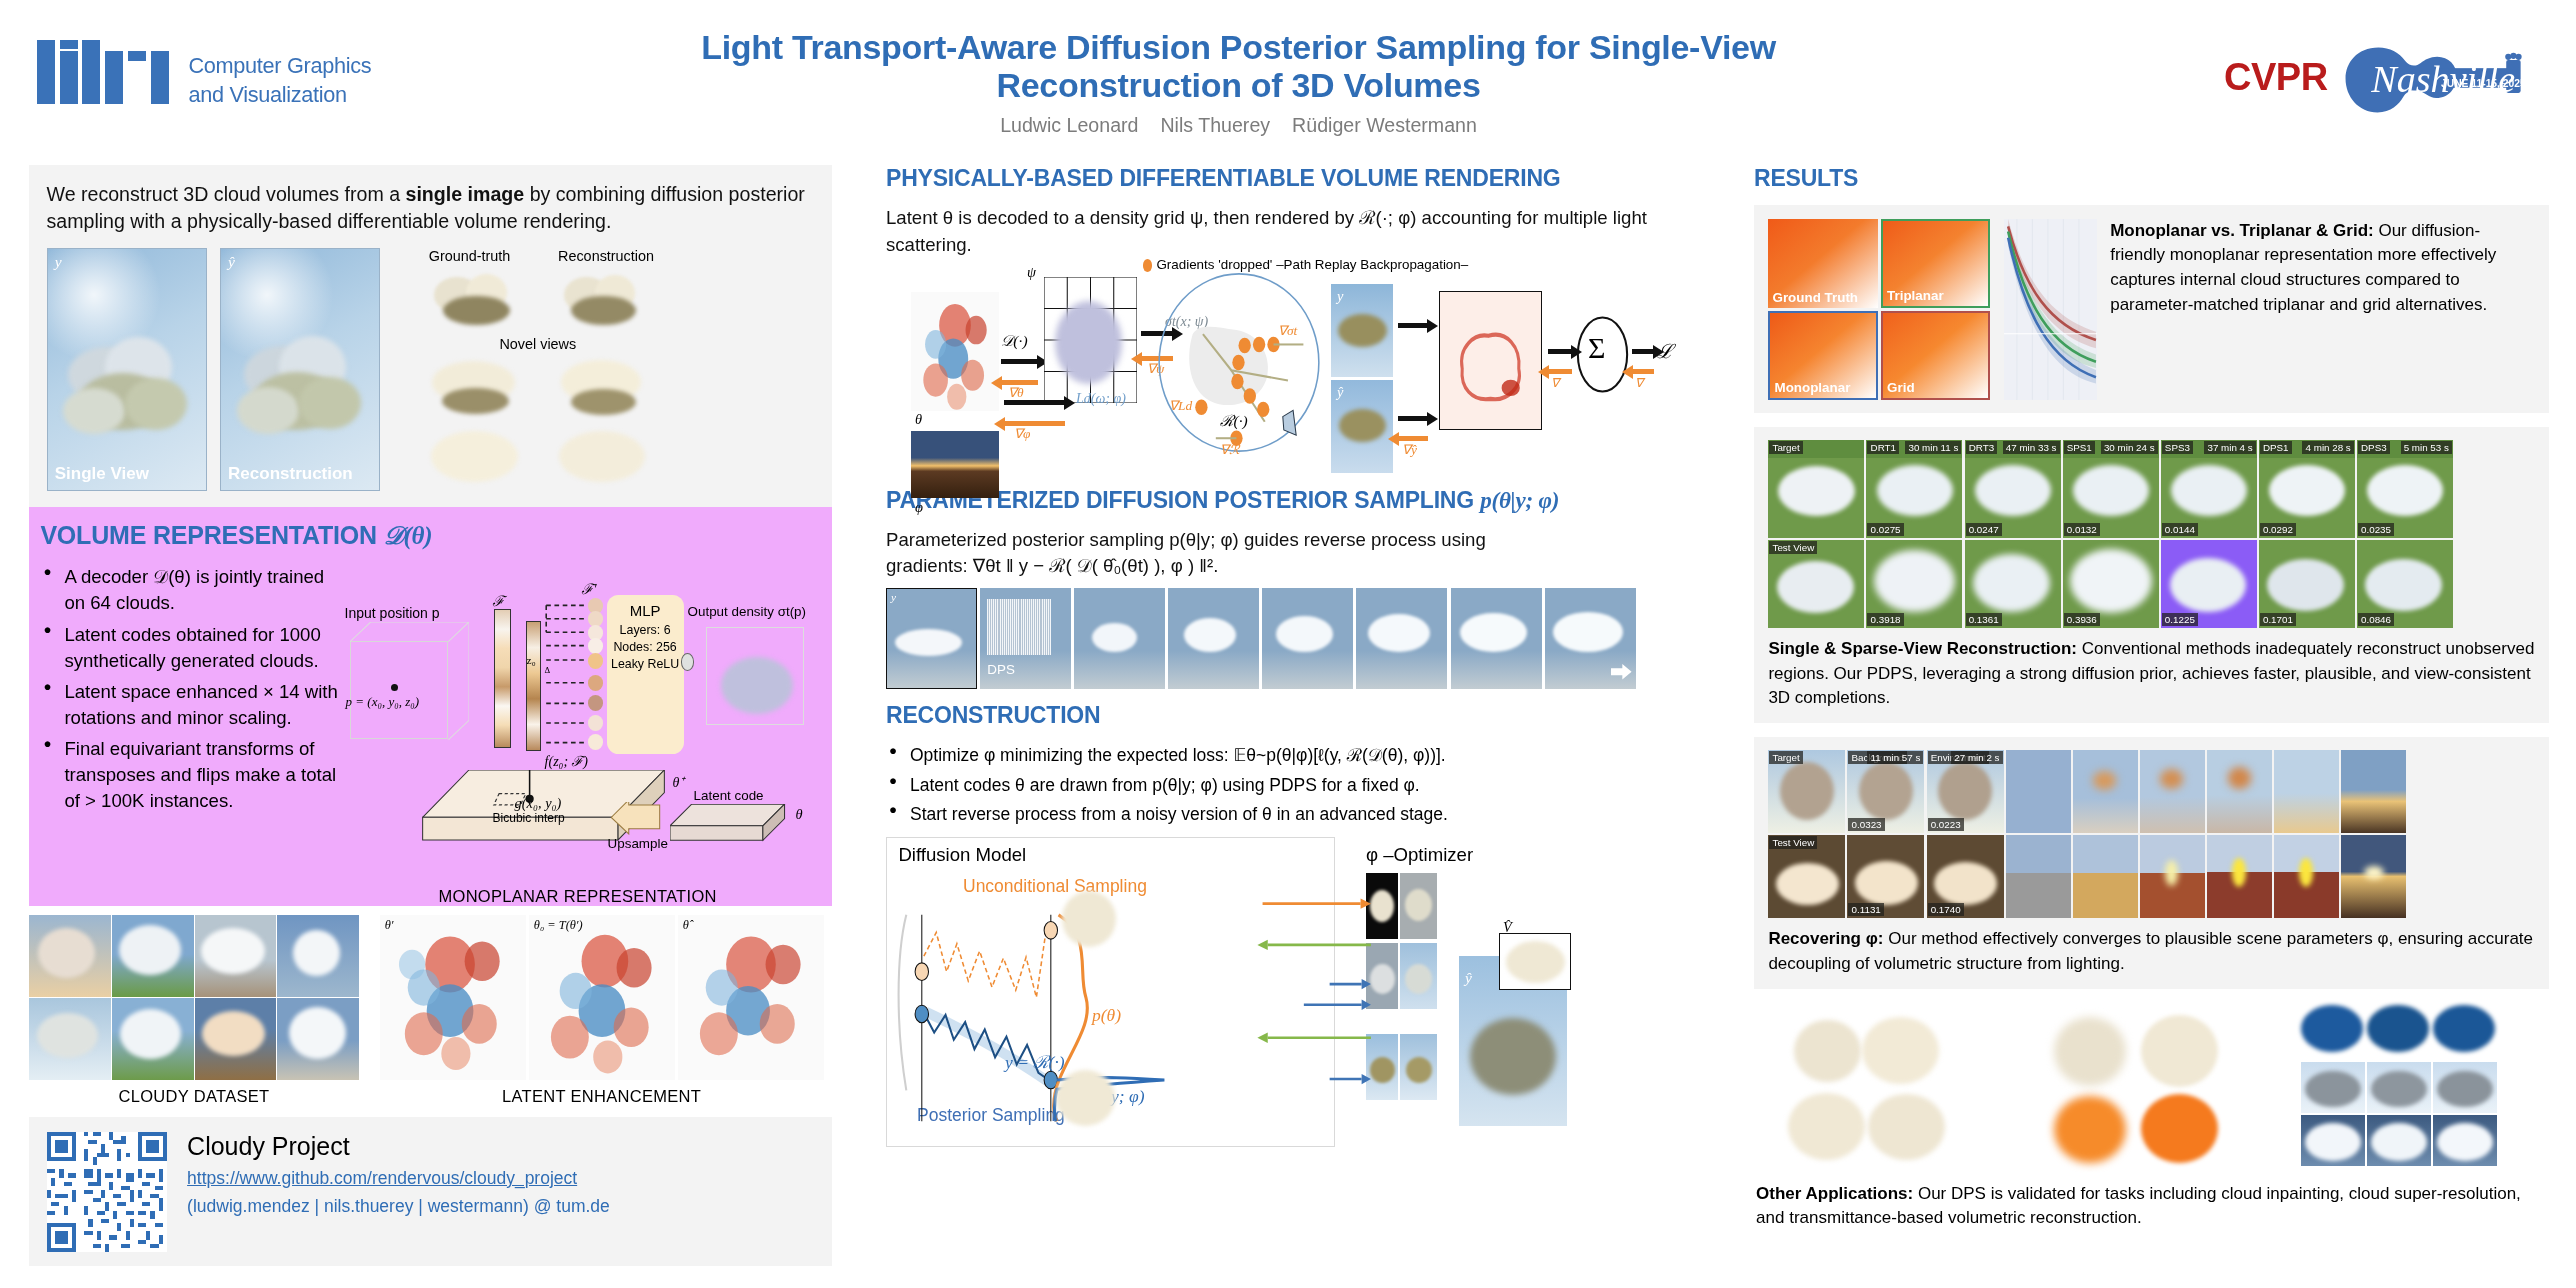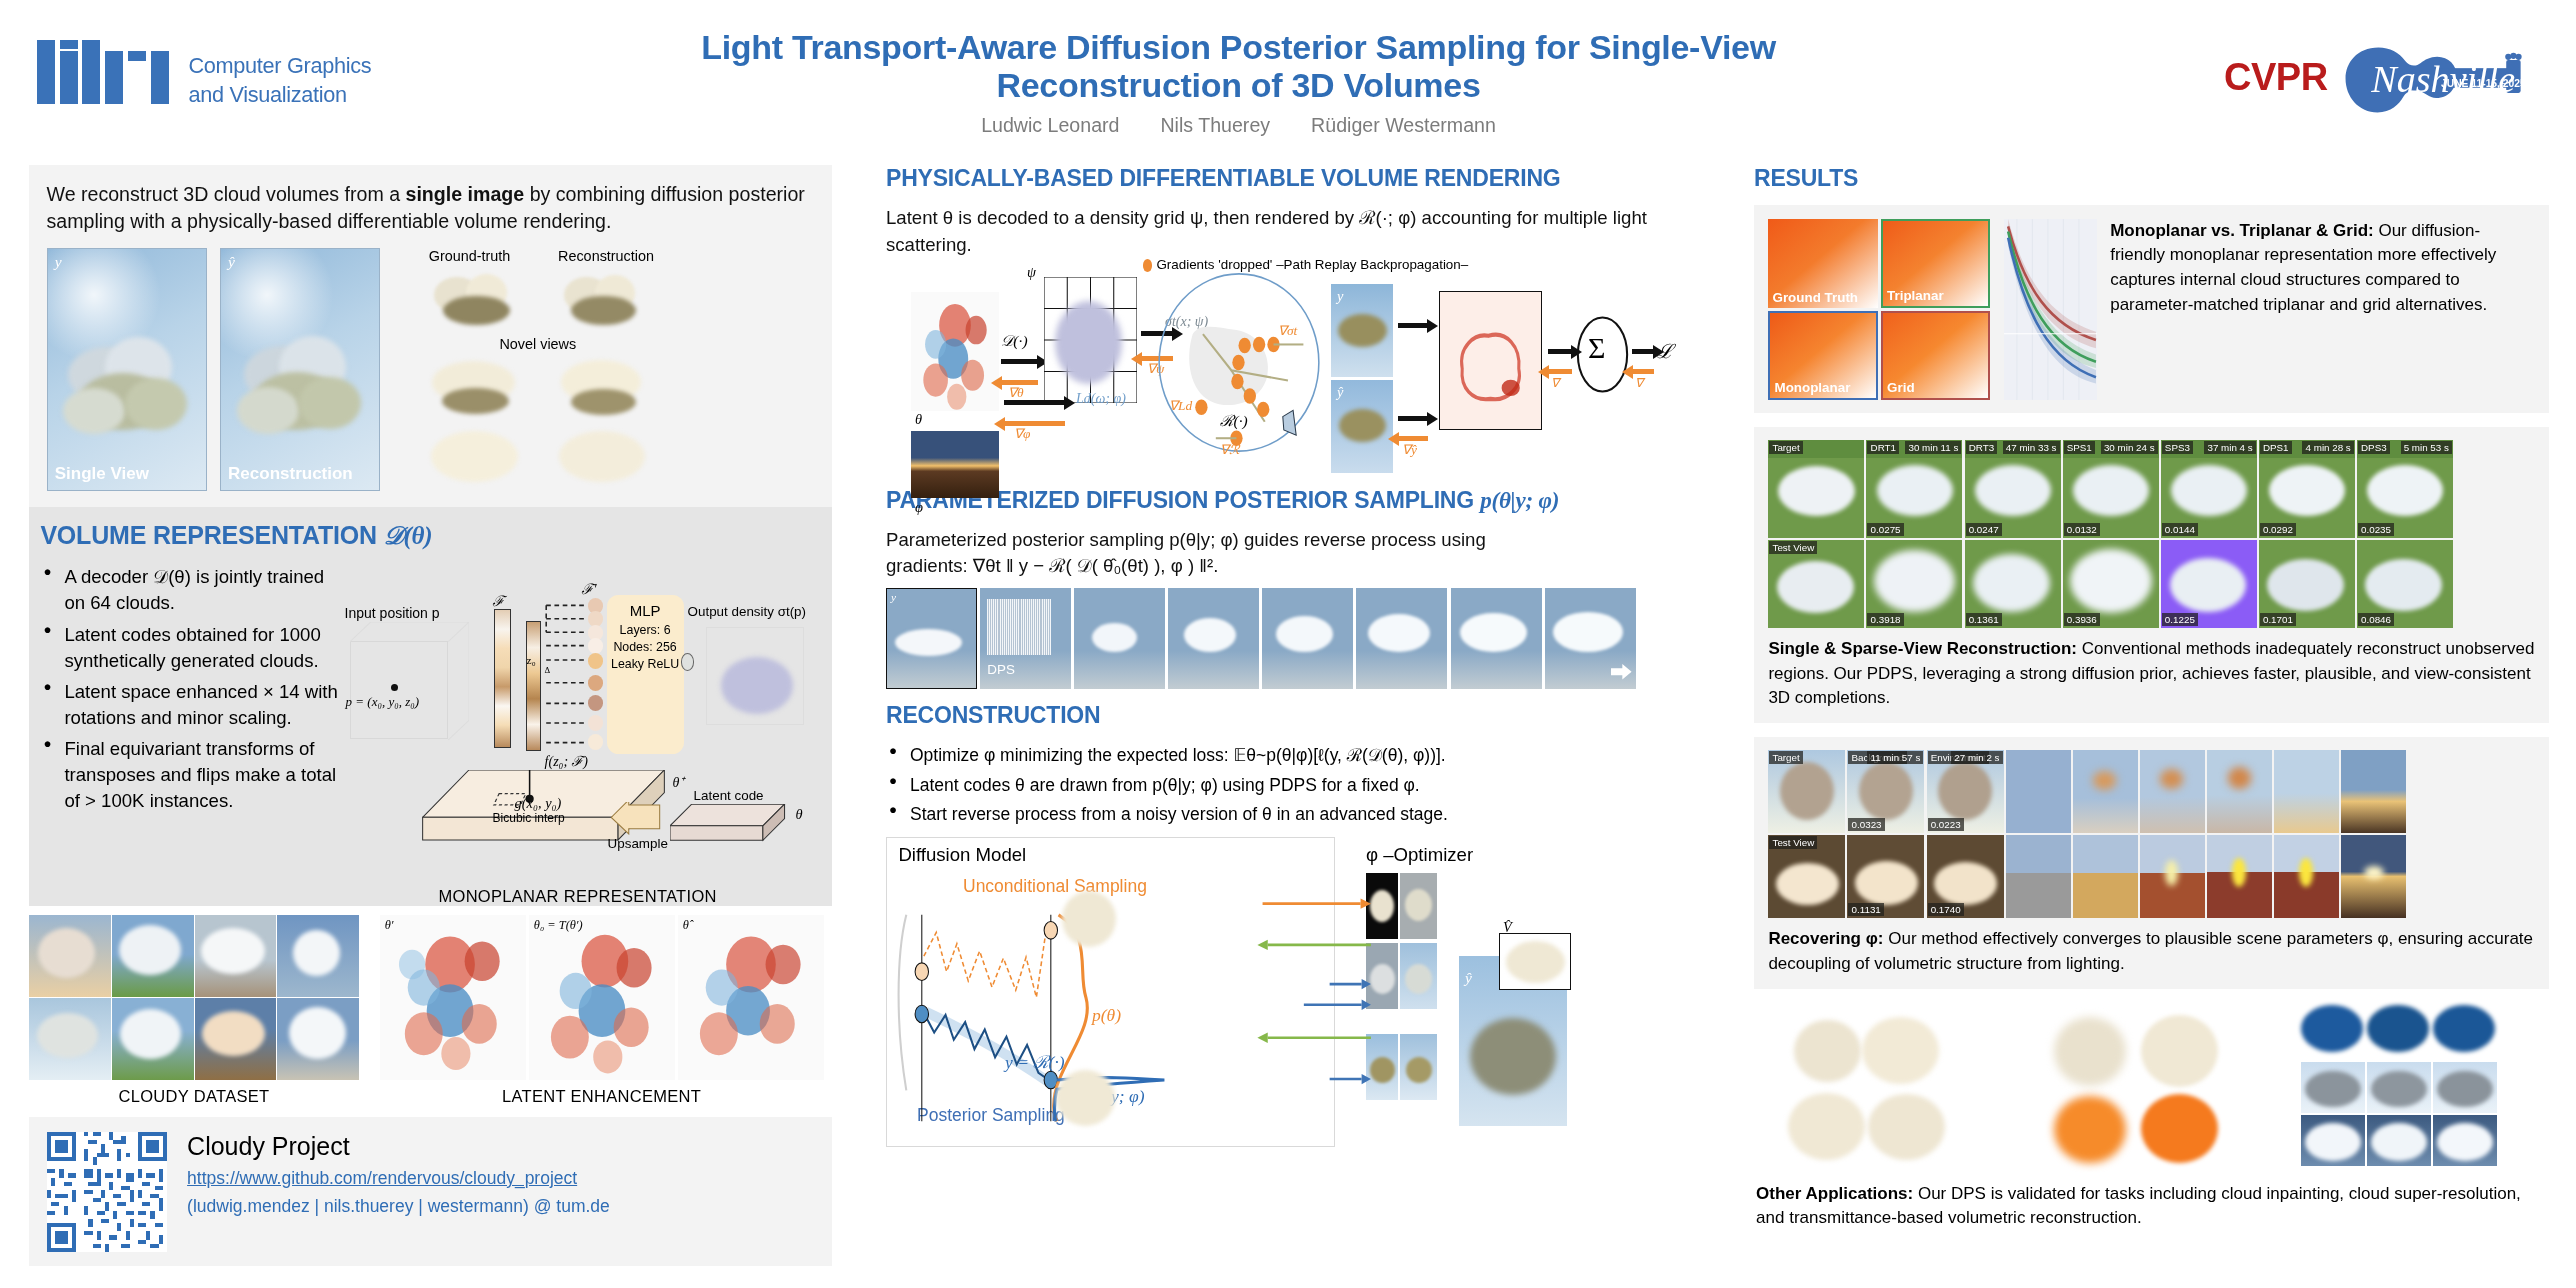--- a/index.html
+++ b/index.html
@@ -14,35 +14,35 @@
   
   .header { position: absolute; left: 0; top: 0; width: 2576px; height: 155px; }
   .tum-logo-wrap { position: absolute; left: 37px; top: 40px; display: flex; align-items: flex-start; gap: 12.4px; }
   .tum-mark { width: 139px; height: 64px; position: relative; }
   .tum-bar { position: absolute; background: #3a72b8; }
   .tum-text { padding-top: 12.4px; }
   .tum-text div { font-size: 21.7px; color: #3a72b8; font-weight: 400; line-height: 1.32; letter-spacing: -0.3px; }
 
   .title-block { position: absolute; left: 547px; top: 28px; width: 1383px; text-align: center; }
   .poster-title { font-size: 34px; font-weight: bold; color: #2f6db5; line-height: 1.13; letter-spacing: -0.3px; }
-  .authors { margin-top: 9.3px; font-size: 19.6px; color: #7c7c7c; display: flex; justify-content: center; gap: 41px; }
+  .authors { margin-top: 9.3px; font-size: 19.6px; color: #7c7c7c; display: flex; justify-content: center; gap: 22px; }
 
   .cvpr-logo { position: absolute; left: 2224px; top: 36px; width: 310px; height: 88px; }
   .cvpr-text { position: absolute; left: 0; top: 19.6px; font-size: 38px; font-weight: bold; color: #b91c1c; letter-spacing: -0.5px; }
   .guitar { position: absolute; left: 103px; top: 0px; width: 206px; height: 88px; }
   .cvpr-date { position: absolute; left: 217px; top: 42px; font-size: 10.3px; font-weight: bold; color: #fff; letter-spacing: 0px; white-space: nowrap; }
 
   
   .col { position: absolute; top: 165px; }
   .col-left   { left: 29px;   width: 803px; }
   .col-mid    { left: 886px; width: 832px; }
   .col-right  { left: 1754px; width: 795px; }
 
   .panel { background: #f3f3f3; padding: 15.5px 17.5px; }
-  .panel-white { background: #e5e5e5; }
+  .panel-white { background: #f0abfc; }
 
   h2.sec { font-size: 25px; font-weight: bold; color: #2f6db5; letter-spacing: -0.2px; margin-bottom: 13.4px; }
   h2.sec .mono-it { font-style: italic; font-family: "Liberation Serif", serif; font-weight: bold; }
   p.body { font-size: 19.6px; line-height: 1.42; color: #111; }
   p.body b { font-weight: bold; }
 
   ul.bullets { list-style: none; }
   ul.bullets li { position: relative; padding-left: 24px; font-size: 18.6px; line-height: 1.40; margin-bottom: 5.2px; }
   ul.bullets li:before { content: "\25CF"; position: absolute; left: 3.1px; top: -1px; font-size: 13.4px; }
 

